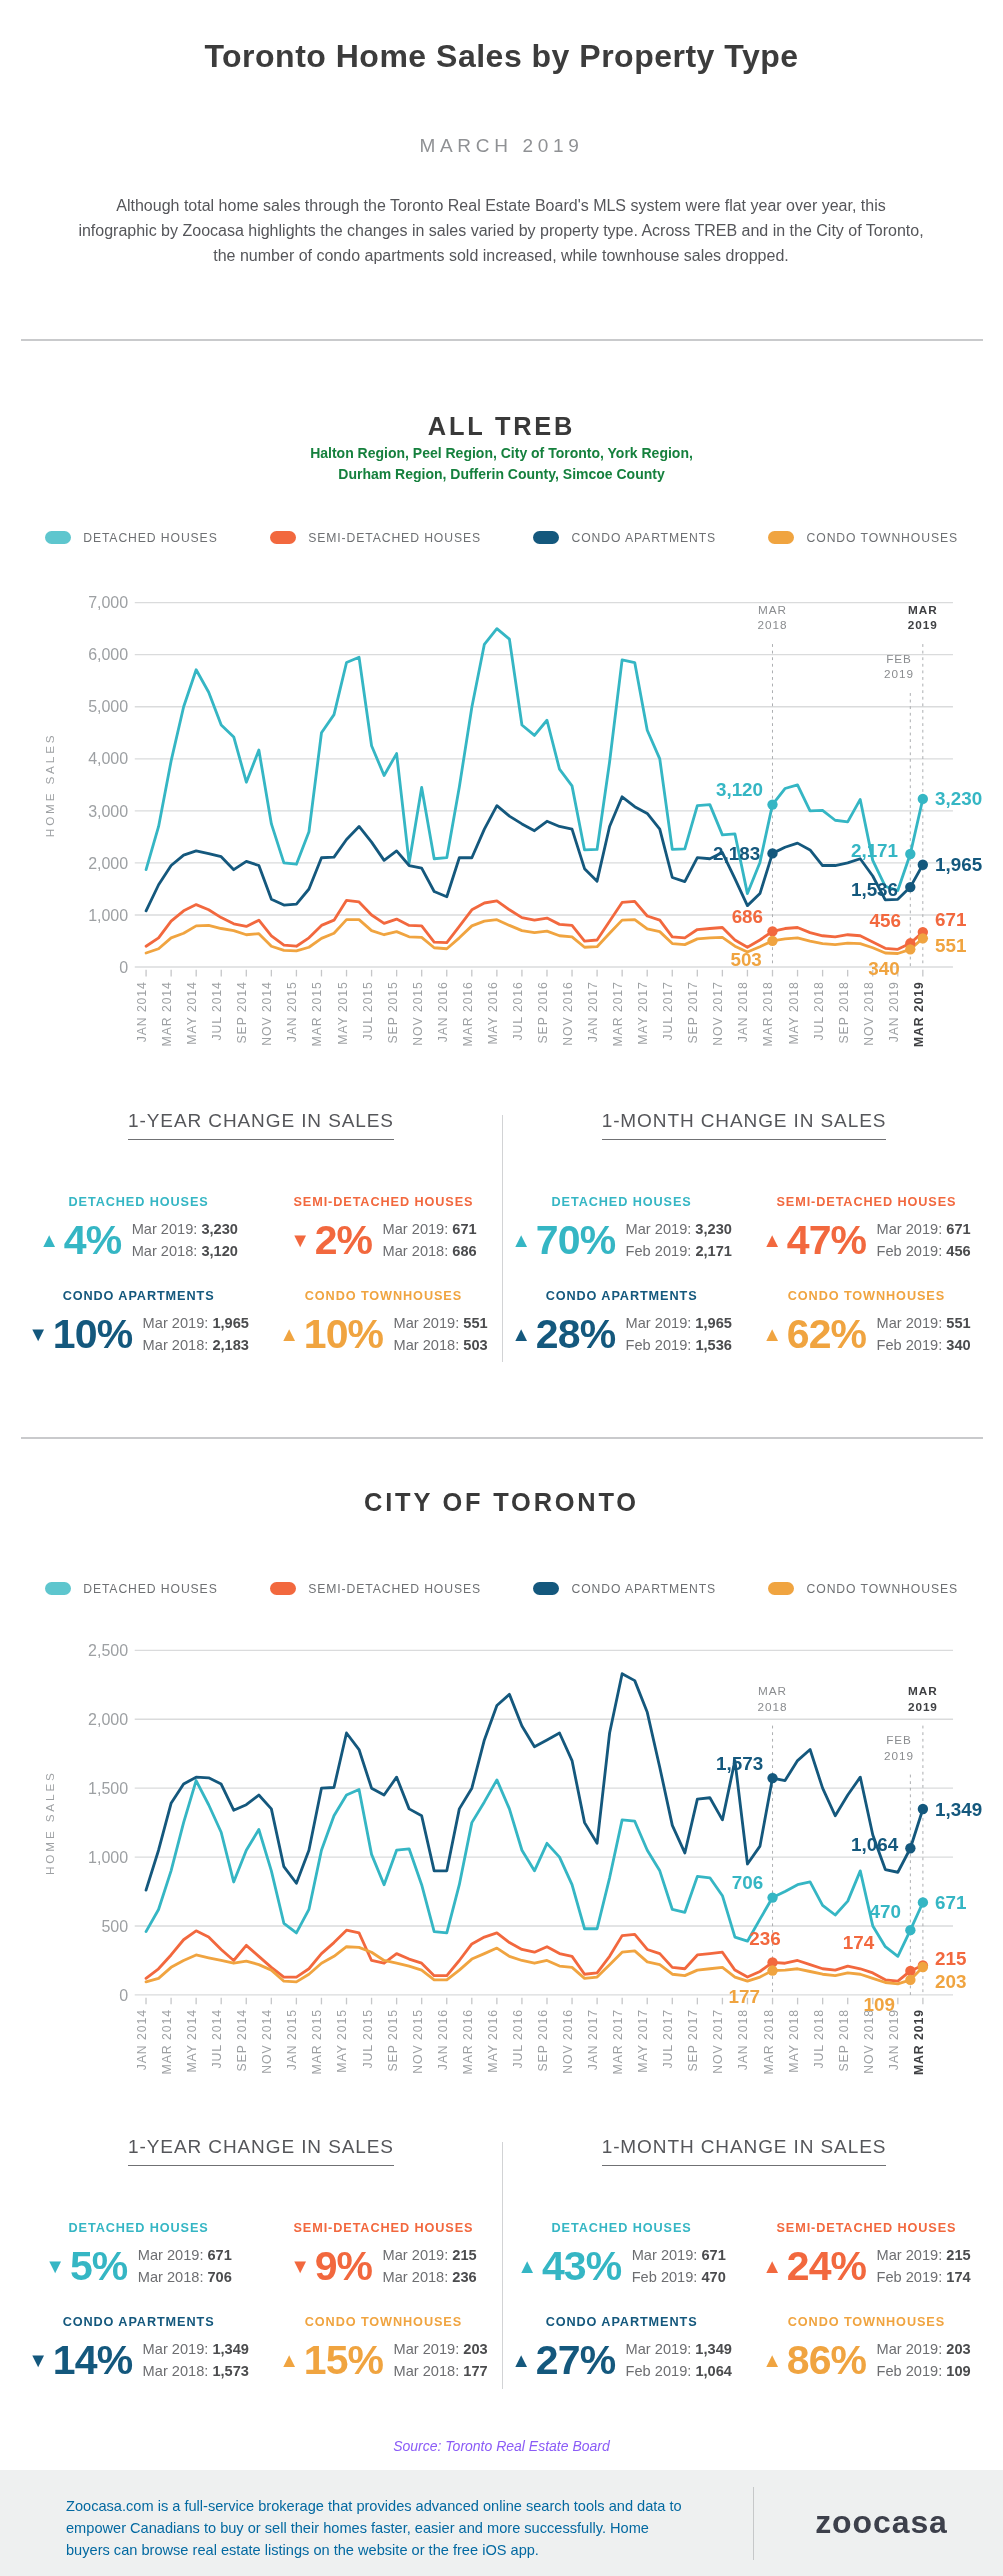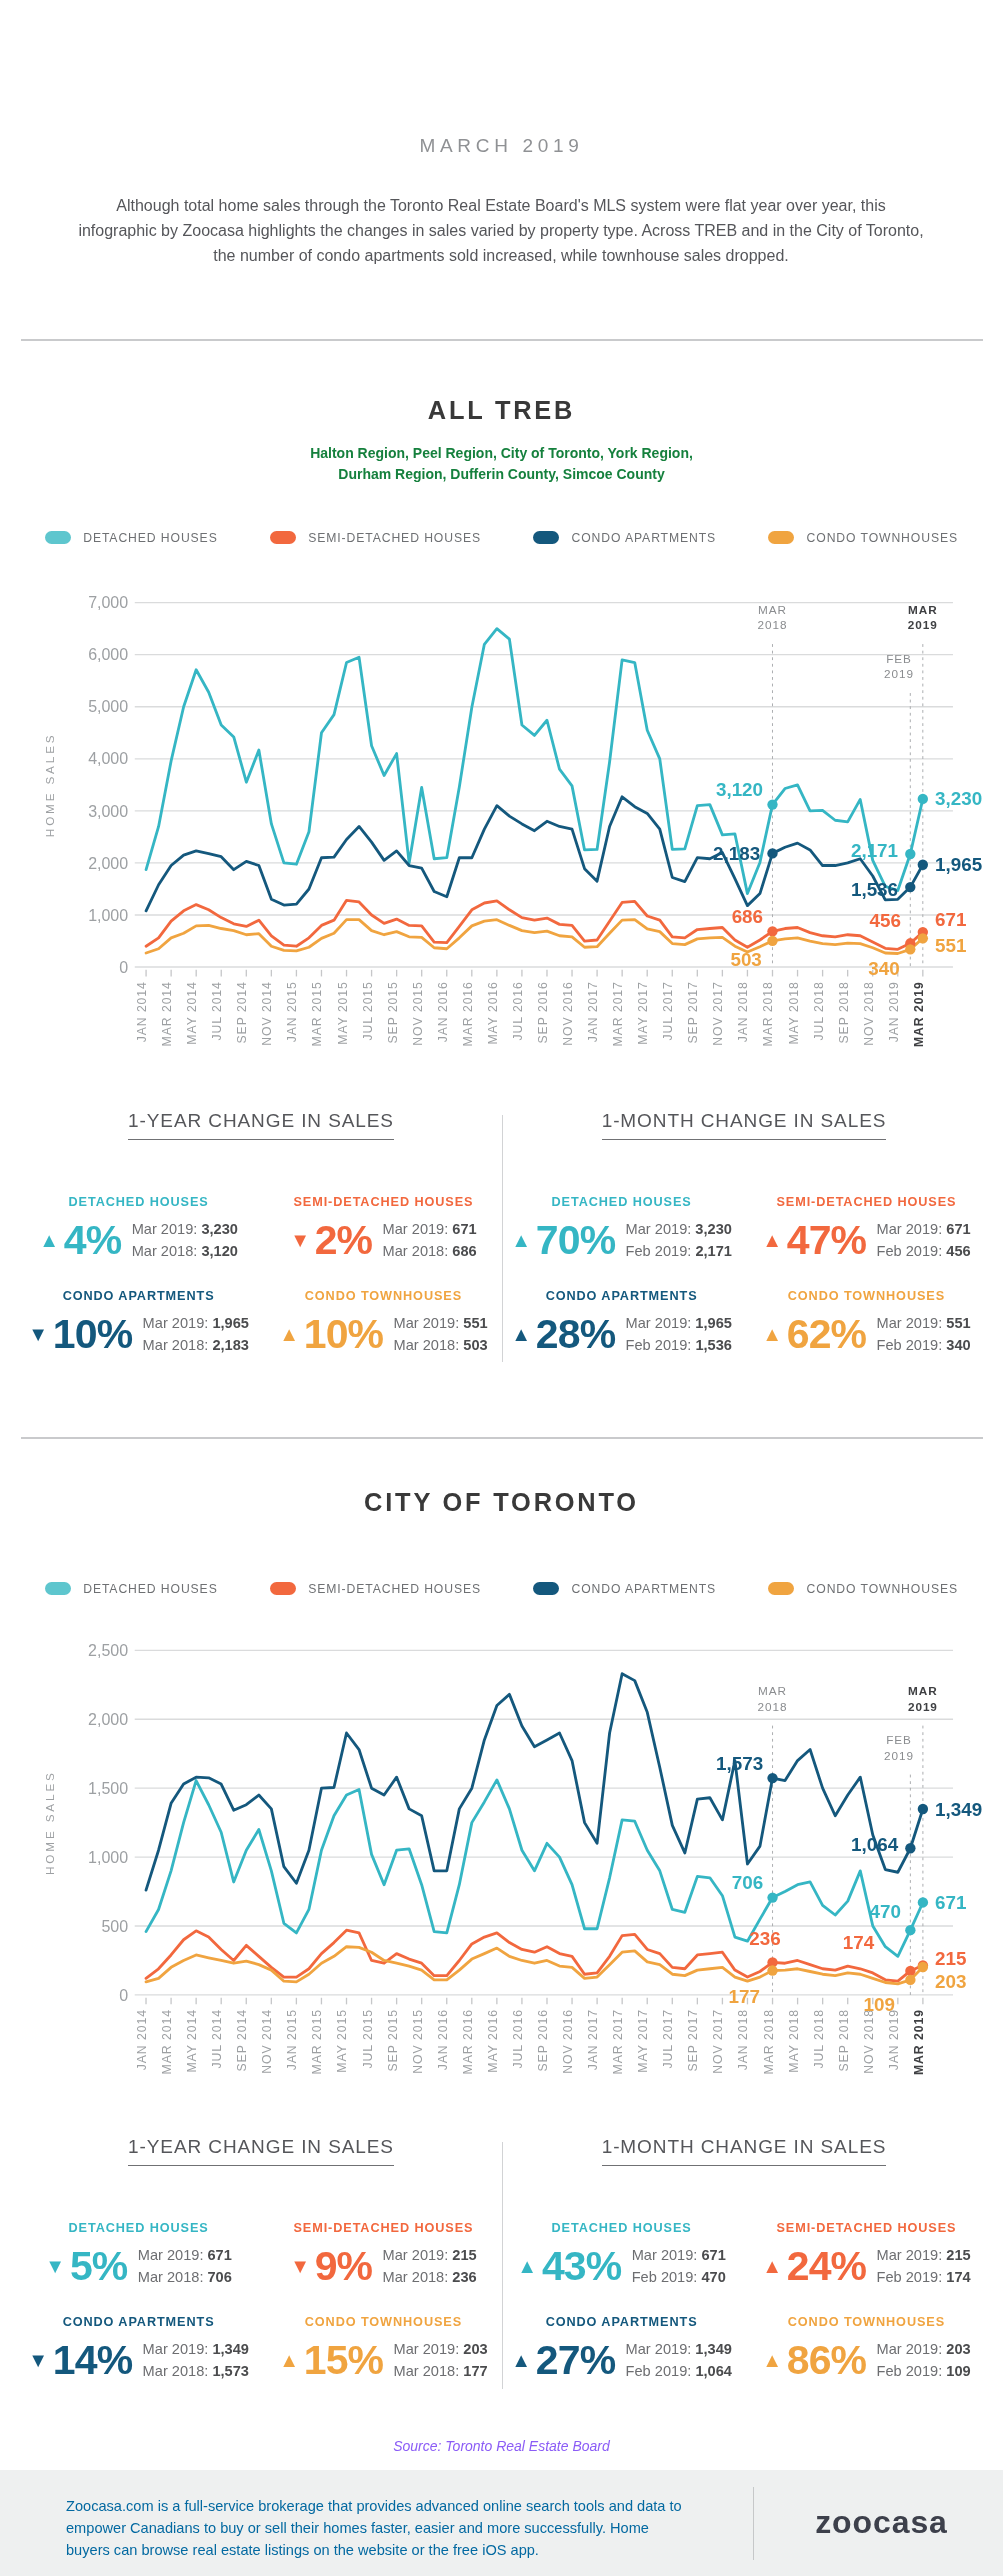--- a/index.html
+++ b/index.html
@@ -34,26 +34,27 @@
   .footer{top:2470px;left:0;width:1003px;height:106px;background:#eef0f0;}
   .footer-text{position:absolute;left:66px;top:26px;width:626px;font-size:14.6px;color:#0369a1;line-height:1.5;}
   .footer-div{position:absolute;left:753px;top:17px;height:73px;width:0.9px;background:#c6c8c9;}
   .logo{position:absolute;left:774px;top:34px;width:215px;text-align:center;font-size:32px;font-weight:bold;color:#3d404b;letter-spacing:0.9px;}
 </style>
 </head>
 <body>
 
 <div id="page">
 
+  <div class="abs center page-title">Toronto Home Sales by Property Type</div>
   <div class="abs center page-subtitle">MARCH 2019</div>
   <div class="abs intro">Although total home sales through the Toronto Real Estate Board's MLS system were flat year over year, this infographic by Zoocasa highlights the changes in sales varied by property type. Across TREB and in the City of Toronto, the number of condo apartments sold increased, while townhouse sales dropped.</div>
 
   <div class="abs divider" style="top:339px"></div>
 
-  <div class="abs center section-heading" style="top:396px">ALL TREB</div>
+  <div class="abs center section-heading" style="top:412px">ALL TREB</div>
   <div class="abs center section-sub" style="top:443px">
     <span>Halton Region, Peel Region, City of Toronto, York Region,</span><br>
     <span>Durham Region, Dufferin County, Simcoe County</span>
   </div>
 
   <div class="legend" style="top:529px" id="legend-1">
       <div class="legend-item">
         <span class="chip" style="background: rgb(94, 198, 206);"></span>
         <span class="legend-label">DETACHED HOUSES</span>
       </div>

